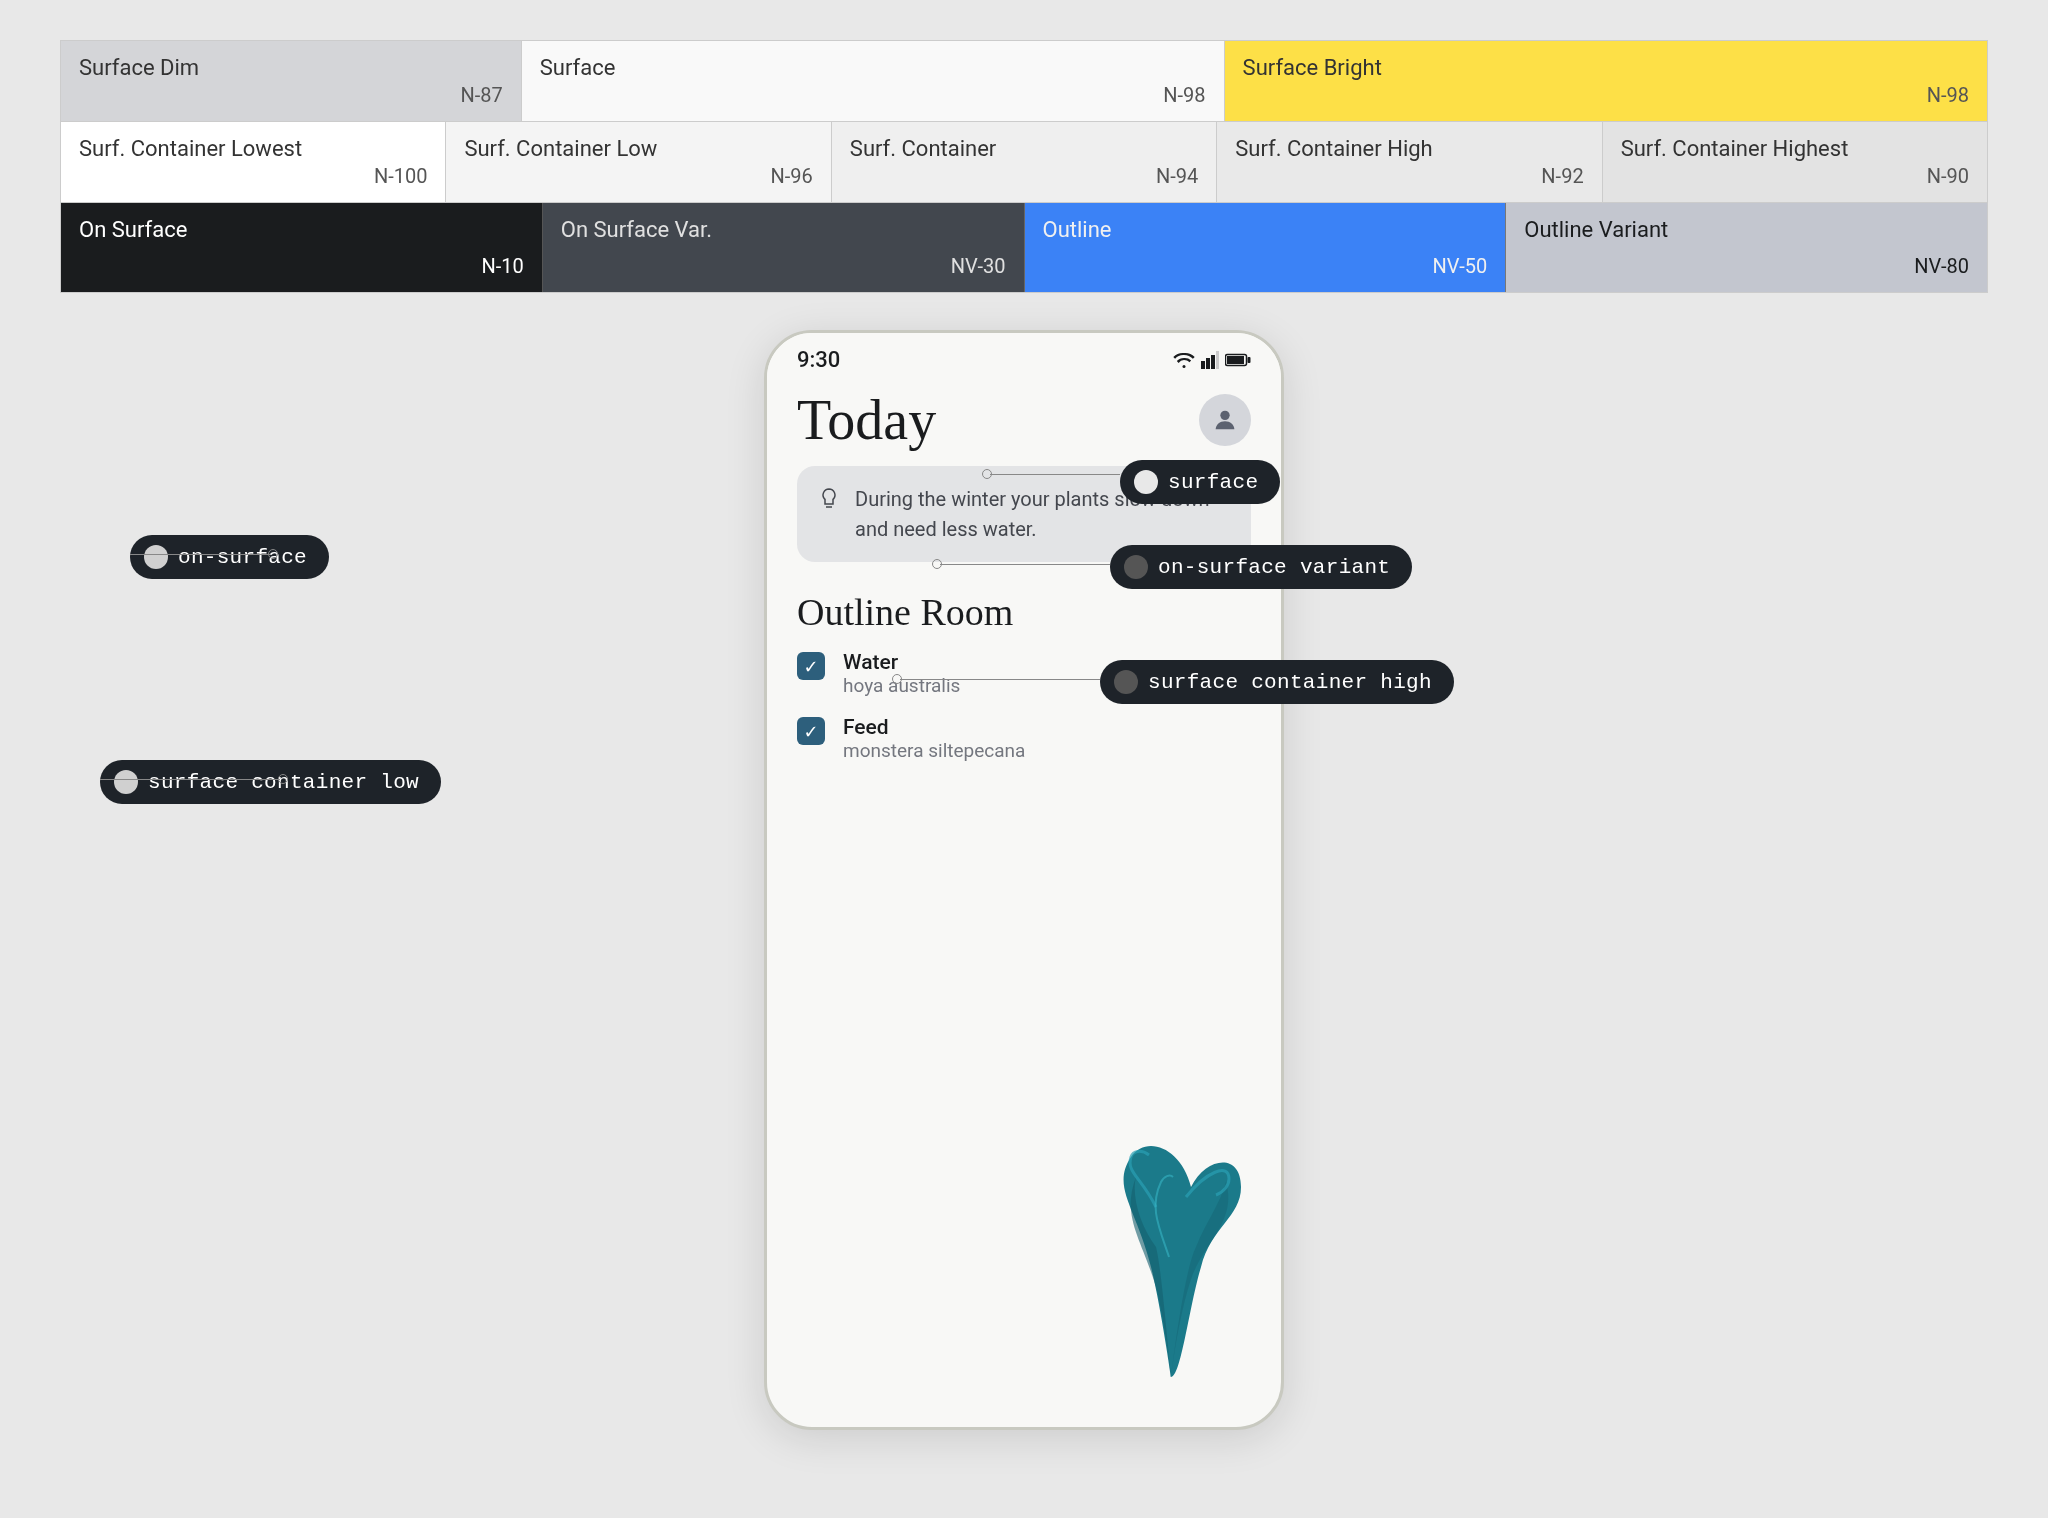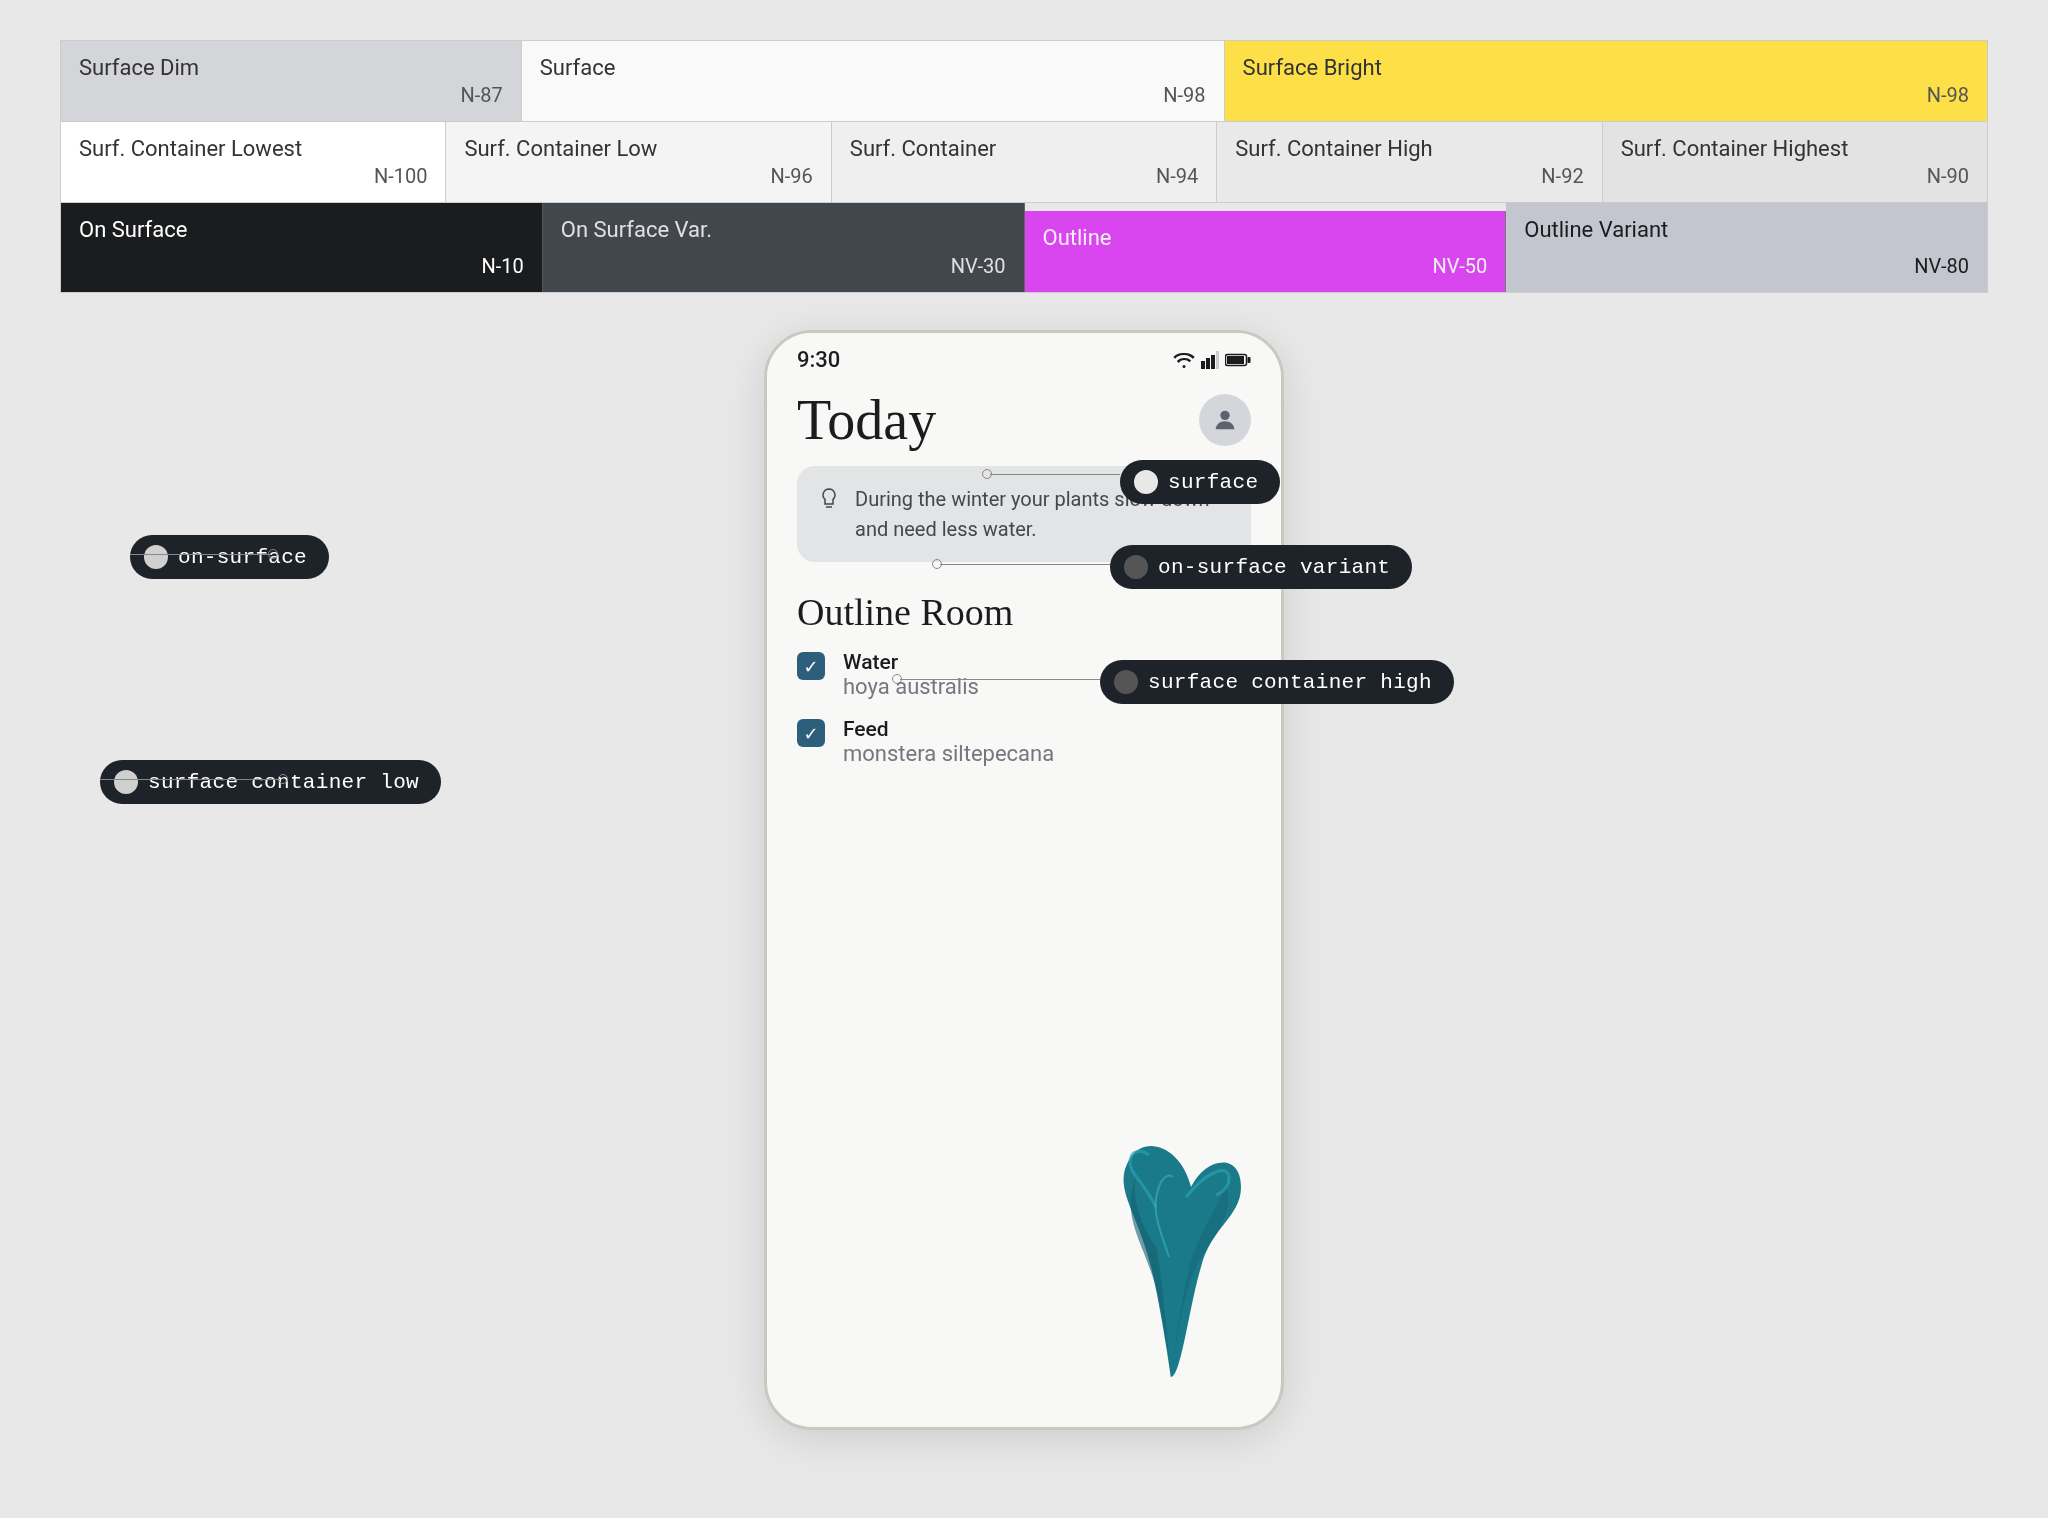--- a/index.html
+++ b/index.html
@@ -58,21 +58,21 @@
     
     .row2-lowest  { flex: 1; background: #ffffff; border-right: 1px solid #ccc; }
     .row2-low     { flex: 1; background: #f4f4f4; border-right: 1px solid #ccc; }
     .row2-cont    { flex: 1; background: #efefef; border-right: 1px solid #ccc; }
     .row2-high    { flex: 1; background: #e9e9e9; border-right: 1px solid #ccc; }
     .row2-highest { flex: 1; background: #e3e3e3; }
 
     
     .row3-onsurface { flex: 2; background: #1a1c1e; border-right: 1px solid #555; }
     .row3-onsurfvar { flex: 2; background: #42474e; border-right: 1px solid #666; }
-    .row3-outline   { flex: 2; background: #d946ef; border-right: 1px solid #777; margin-top: 8px; }
+    .row3-outline   { flex: 2; background: #3b82f6; border-right: 1px solid #777; }
     .row3-outlinevar{ flex: 2; background: #c3c6cf; gap: 12px; }
 
     .row3-onsurface .swatch-label,
     .row3-onsurface .swatch-value { color: #ffffff; }
     .row3-onsurfvar .swatch-label,
     .row3-onsurfvar .swatch-value { color: #e0e0e0; }
     .row3-outline .swatch-label,
     .row3-outline .swatch-value { color: #f0f0f0; }
     .row3-outlinevar .swatch-label,
     .row3-outlinevar .swatch-value { color: #1a1c1e; }
@@ -214,21 +214,21 @@
     }
 
     .task-info {}
     .task-name {
       font-size: 21px;
       font-weight: 500;
       color: #1a1c1e;
     }
 
     .task-plant {
-      font-size: 22px;
+      font-size: 19px;
       color: #74777f;
     }
 
     
     .plant-area {
       position: absolute;
       right: 20px;
       bottom: 40px;
       width: 180px;
       height: 280px;

